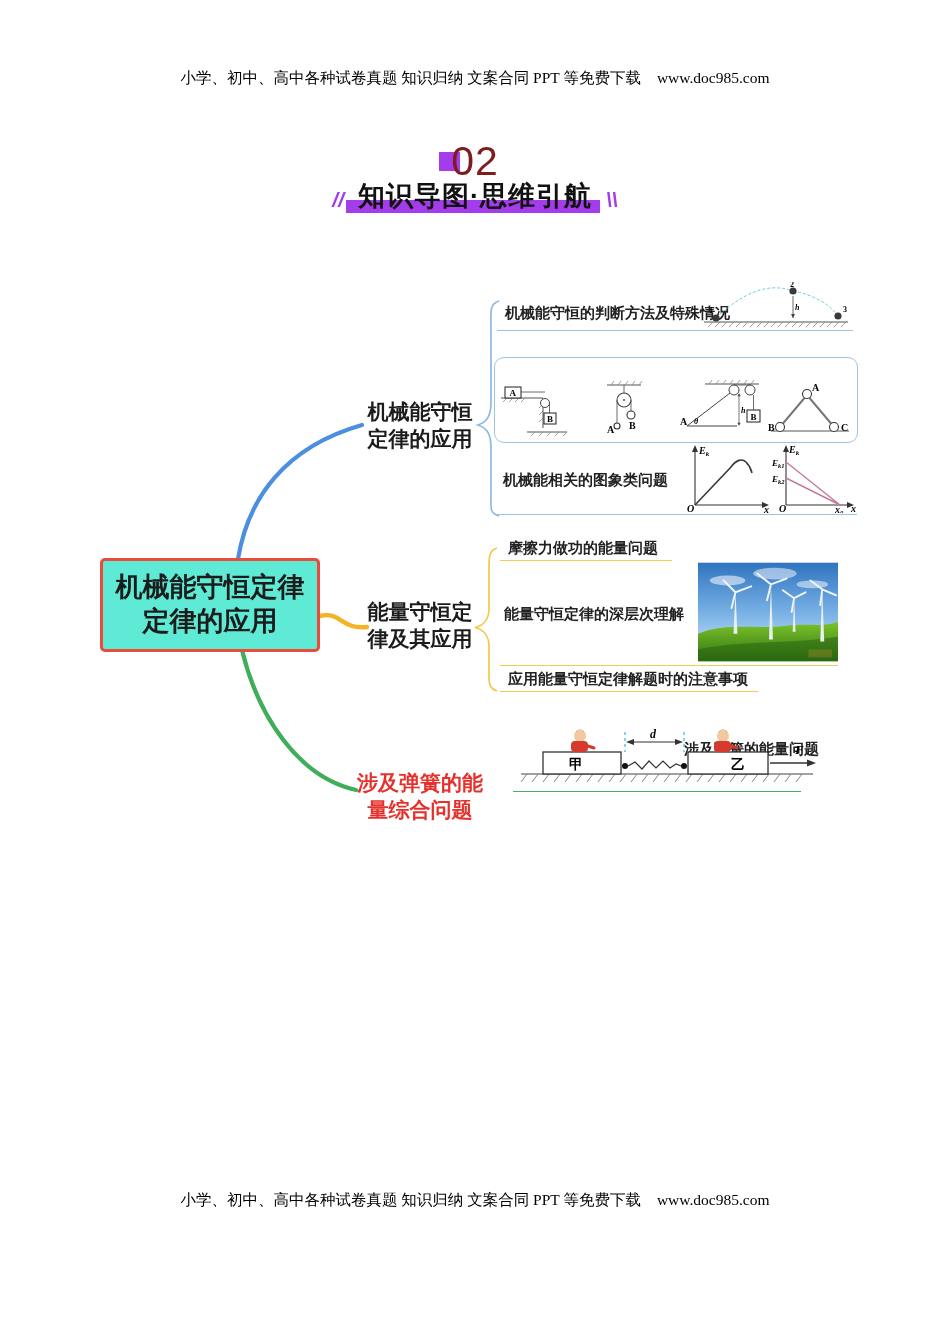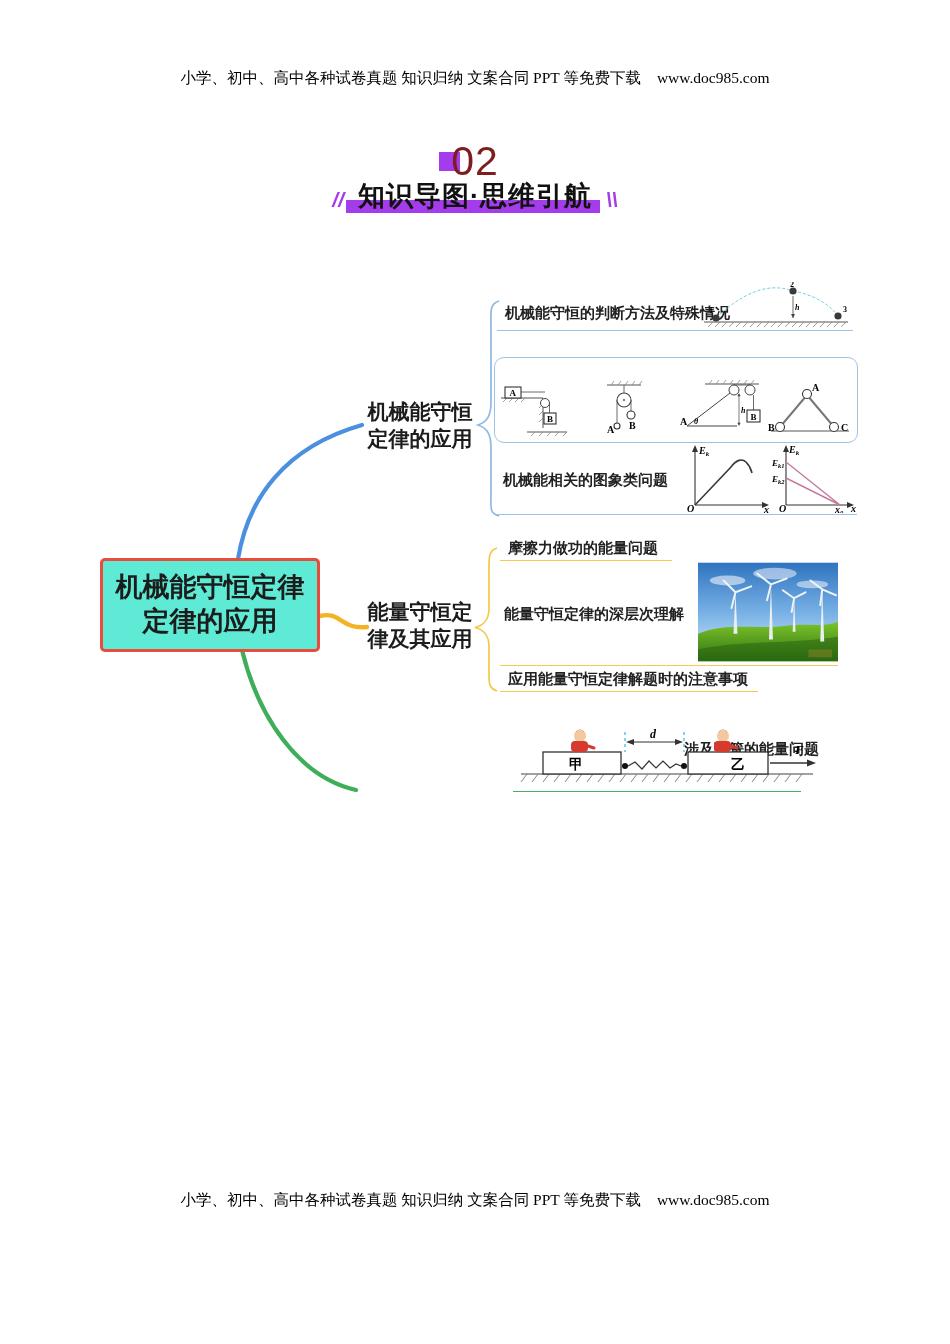--- a/index.html
+++ b/index.html
@@ -75,20 +75,24 @@
   </div>
 
   <div class="blabel" style="left:360px;top:399px;width:120px;">
     <div>机械能守恒</div>
     <div>定律的应用</div>
   </div>
   <div class="blabel" style="left:360px;top:599px;width:120px;">
     <div>能量守恒定</div>
     <div>律及其应用</div>
   </div>
+  <div class="blabel" style="left:353px;top:770px;width:134px;color:#e6302c;">
+    <div>涉及弹簧的能</div>
+    <div>量综合问题</div>
+  </div>
 
   <div class="leaf ul-b1" style="left:497px;top:282px;width:356px;height:48px;">
     <span class="txt" style="left:8px;bottom:7px;">机械能守恒的判断方法及特殊情况</span>
     <svg style="position:absolute;right:0;top:0;" width="155" height="47" viewBox="0 0 155 47">
       <path d="M6,40 H150" stroke="#555" stroke-width="1.1"></path>
       <path d="M10 45l5-5M17 45l5-5M24 45l5-5M31 45l5-5M38 45l5-5M45 45l5-5M52 45l5-5M59 45l5-5M66 45l5-5M73 45l5-5M80 45l5-5M87 45l5-5M94 45l5-5M101 45l5-5M108 45l5-5M115 45l5-5M122 45l5-5M129 45l5-5M136 45l5-5M143 45l5-5" stroke="#888" stroke-width="0.8"></path>
       <path d="M18,36 Q60,-4 95,9" fill="none" stroke="#6ccbe0" stroke-width="1" stroke-dasharray="3,2"></path>
       <path d="M95,9 Q126,15 140,34" fill="none" stroke="#6ccbe0" stroke-width="1" stroke-dasharray="3,2"></path>
       <path d="M95,14 V36" stroke="#444" stroke-width="0.8"></path>
       <path d="M95,36 l-2,-4 h4 z" fill="#444"></path>

